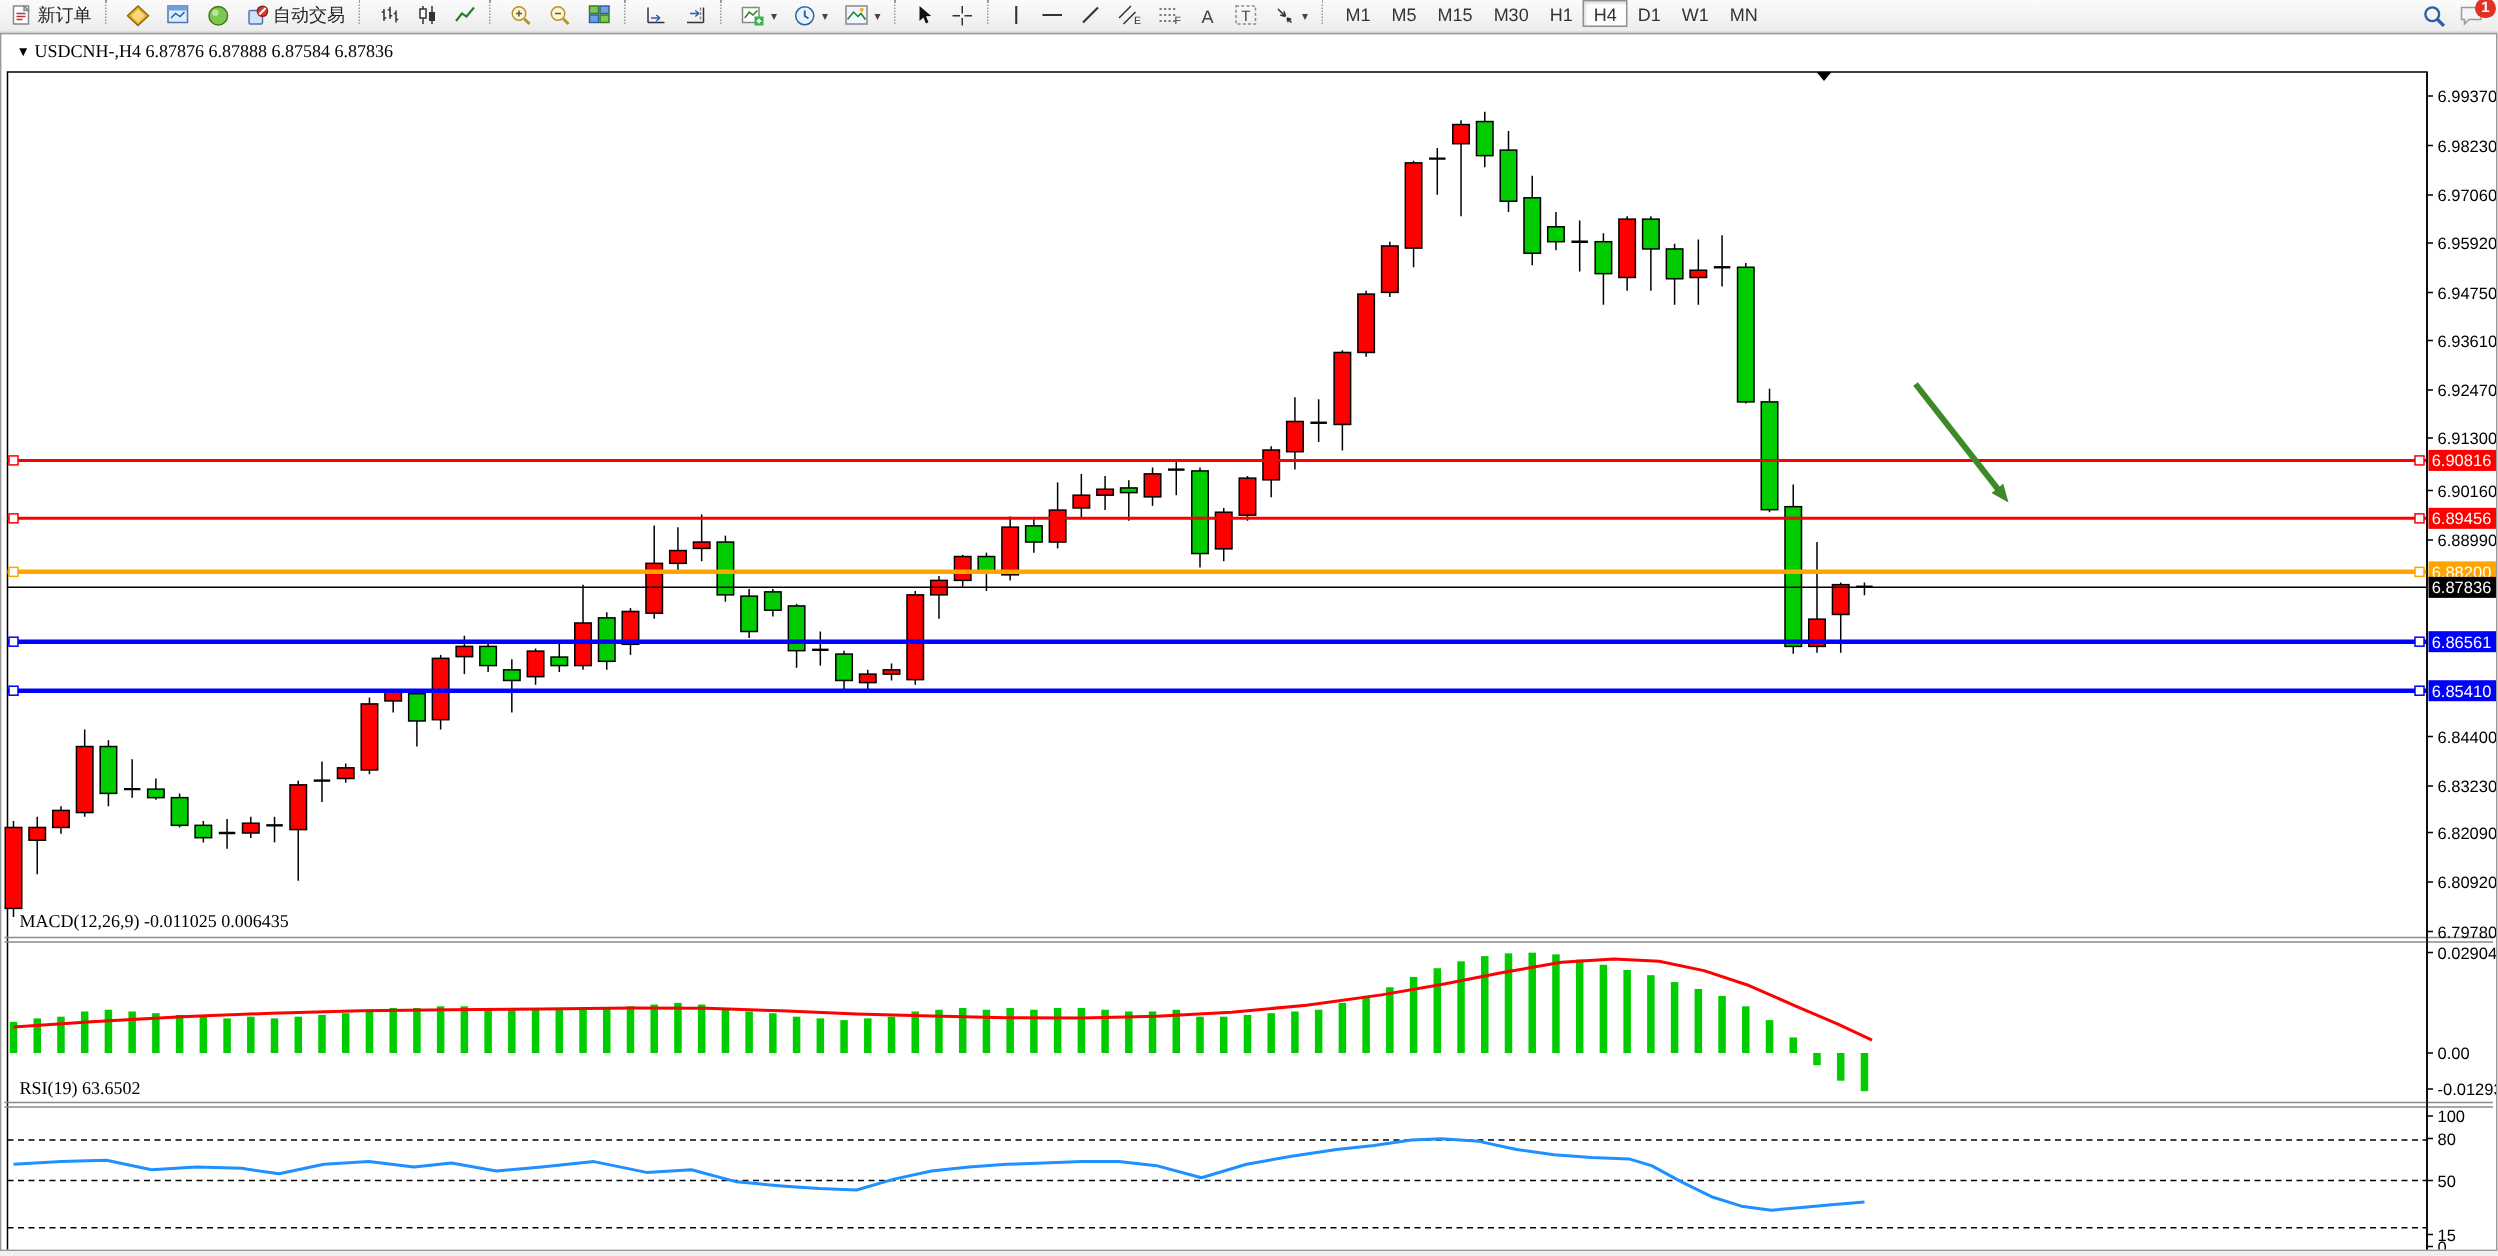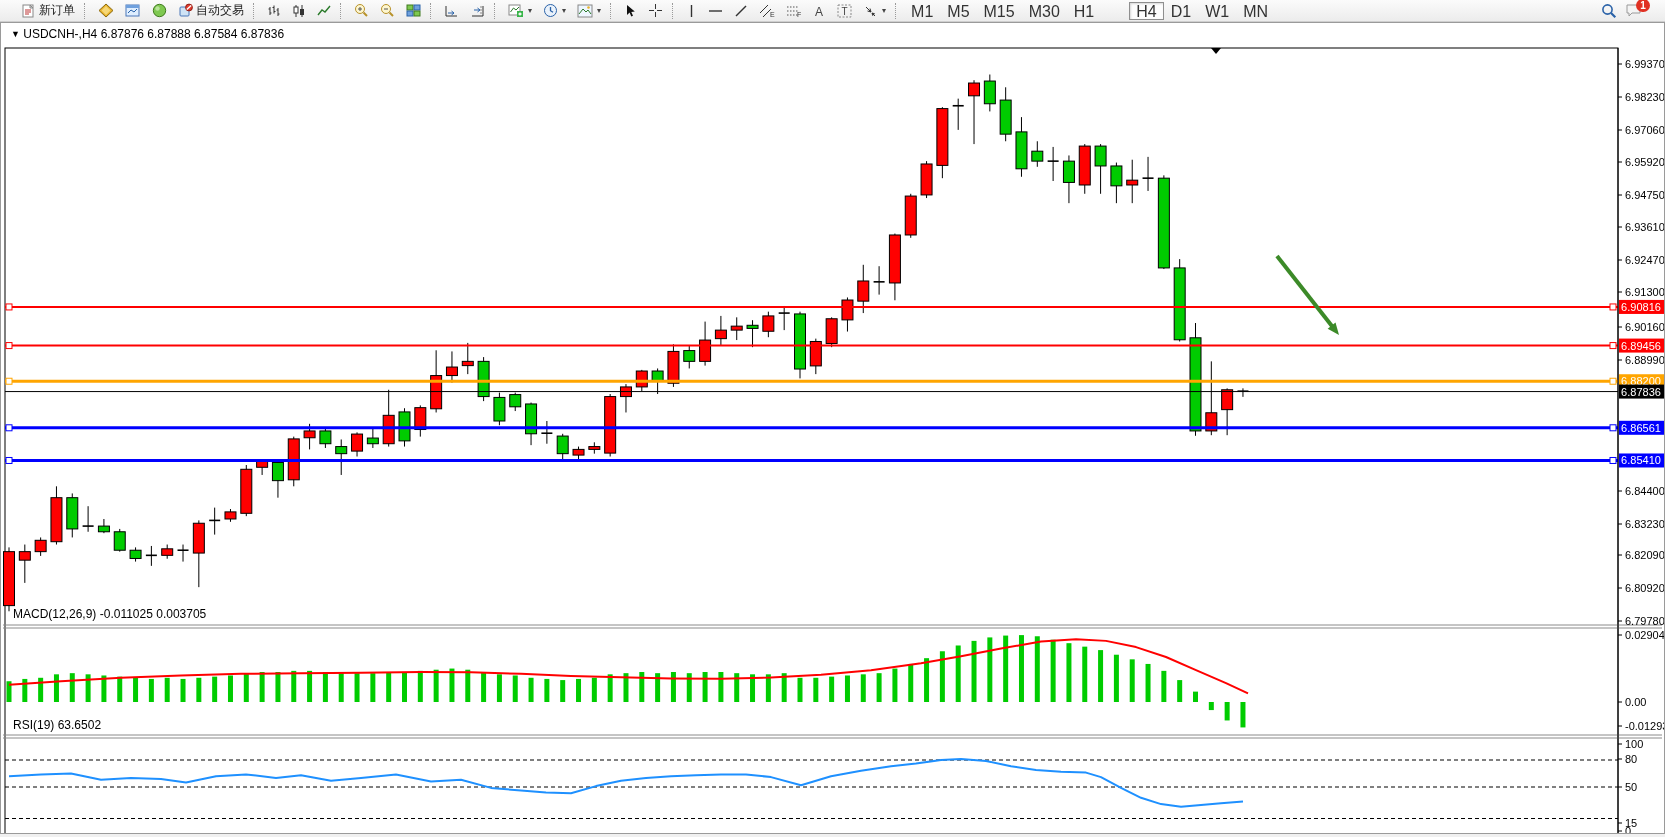--- a/index.html
+++ b/index.html
@@ -1,39 +1,39 @@
 <!DOCTYPE html>
 <html><head>
 <meta charset="utf-8">
 <style>
   * { margin:0; padding:0; box-sizing:border-box; }
   html,body { width:1665px; height:837px; overflow:hidden; background:#f0f0f0;
     font-family:"Liberation Sans","DejaVu Sans",sans-serif; }
   
   #toolbar { position:absolute; left:0; top:0; width:1665px; height:22px;
     background:linear-gradient(#fbfbfb,#ececec); border-bottom:1px solid #cfcfcf;
-    display:flex; align-items:center; gap:1px; padding:0 17px; font-size:12px; color:#222; }
+    display:flex; gap:1px; padding:0 3px; font-size:12px; color:#222; }
   .tbtn { display:flex; align-items:center; gap:3px; height:20px; padding:0 4px;
     border:1px solid transparent; border-radius:2px; cursor:default; white-space:nowrap; }
   .tsep { width:5px; height:16px; border-left:1px dotted #9a9a9a; margin:0 3px; }
   .caret { font-size:8px; color:#444; margin-left:1px; }
-  .tf-btn { padding:1px 6px; height:18px; line-height:16px; font-size:16px; color:#333;
+  .tf-btn { padding:1px 6px; height:18px; line-height:16px; font-size:12px; color:#333;
     border:1px solid transparent; }
-  .tf-btn.active { background:#fdfdfd; border:1px solid #8f8f8f; box-shadow:inset 1px 1px 2px #d7d7d7;margin-left:28px; }
+  .tf-btn.active { background:#fdfdfd; border:1px solid #8f8f8f; box-shadow:inset 1px 1px 2px #d7d7d7; }
   #tb-right { margin-left:auto; display:flex; align-items:center; gap:8px; padding-right:6px; }
   #notif { position:relative; }
   #notif-badge { position:absolute; top:-4px; right:-8px; min-width:14px; height:13px;
     background:#e03123; color:#fff; font-size:10px; font-weight:bold; border-radius:7px;
     text-align:center; line-height:13px; padding:0 2px; }
   svg.ticon { display:block; }
   
   #chartwin { position:absolute; left:0; top:22px; width:1665px; height:812px;
     background:#fff; border:1px solid #9a9a9a; }
   #chart-svg { position:absolute; left:0; top:0; }
-  .overlay-label { position:absolute; font-size:12px; color:#000; white-space:nowrap; }
+  .overlay-label { position:absolute; font-size:12px; color:#000; white-space:nowrap;font-family:Liberation Serif, serif; }
   #chart-header { left:10px; top:4px; }
   #chart-header .tri { font-size:9px; vertical-align:1px; }
   #macd-label { left:12px; top:584px; }
   #rsi-label  { left:12px; top:695px; }
   #bottomstrip { position:absolute; left:0; top:834px; width:1665px; height:3px; background:#f0f0f0; }
 </style>
 </head>
 <body>
 
 <div id="toolbar">
@@ -618,20 +618,20 @@
         <text x="1220.8999999999999" y="830">1 Mar 12:00</text>
       </g>
     </svg>
   <div class="overlay-label" id="chart-header">
     <span class="tri">▼</span>
     <span>USDCNH-,H4</span>
     <span>6.87876 6.87888 6.87584 6.87836</span>
   </div>
   <div class="overlay-label" id="macd-label">
     <span>MACD(12,26,9)</span>
-    <span>-0.011025 0.003705</span>
+    <span>-0.011025 0.006435</span>
   </div>
   <div class="overlay-label" id="rsi-label">
     <span>RSI(19)</span>
     <span>63.6502</span>
   </div>
 </div>
 <div id="bottomstrip"></div>
 
 </body></html>

